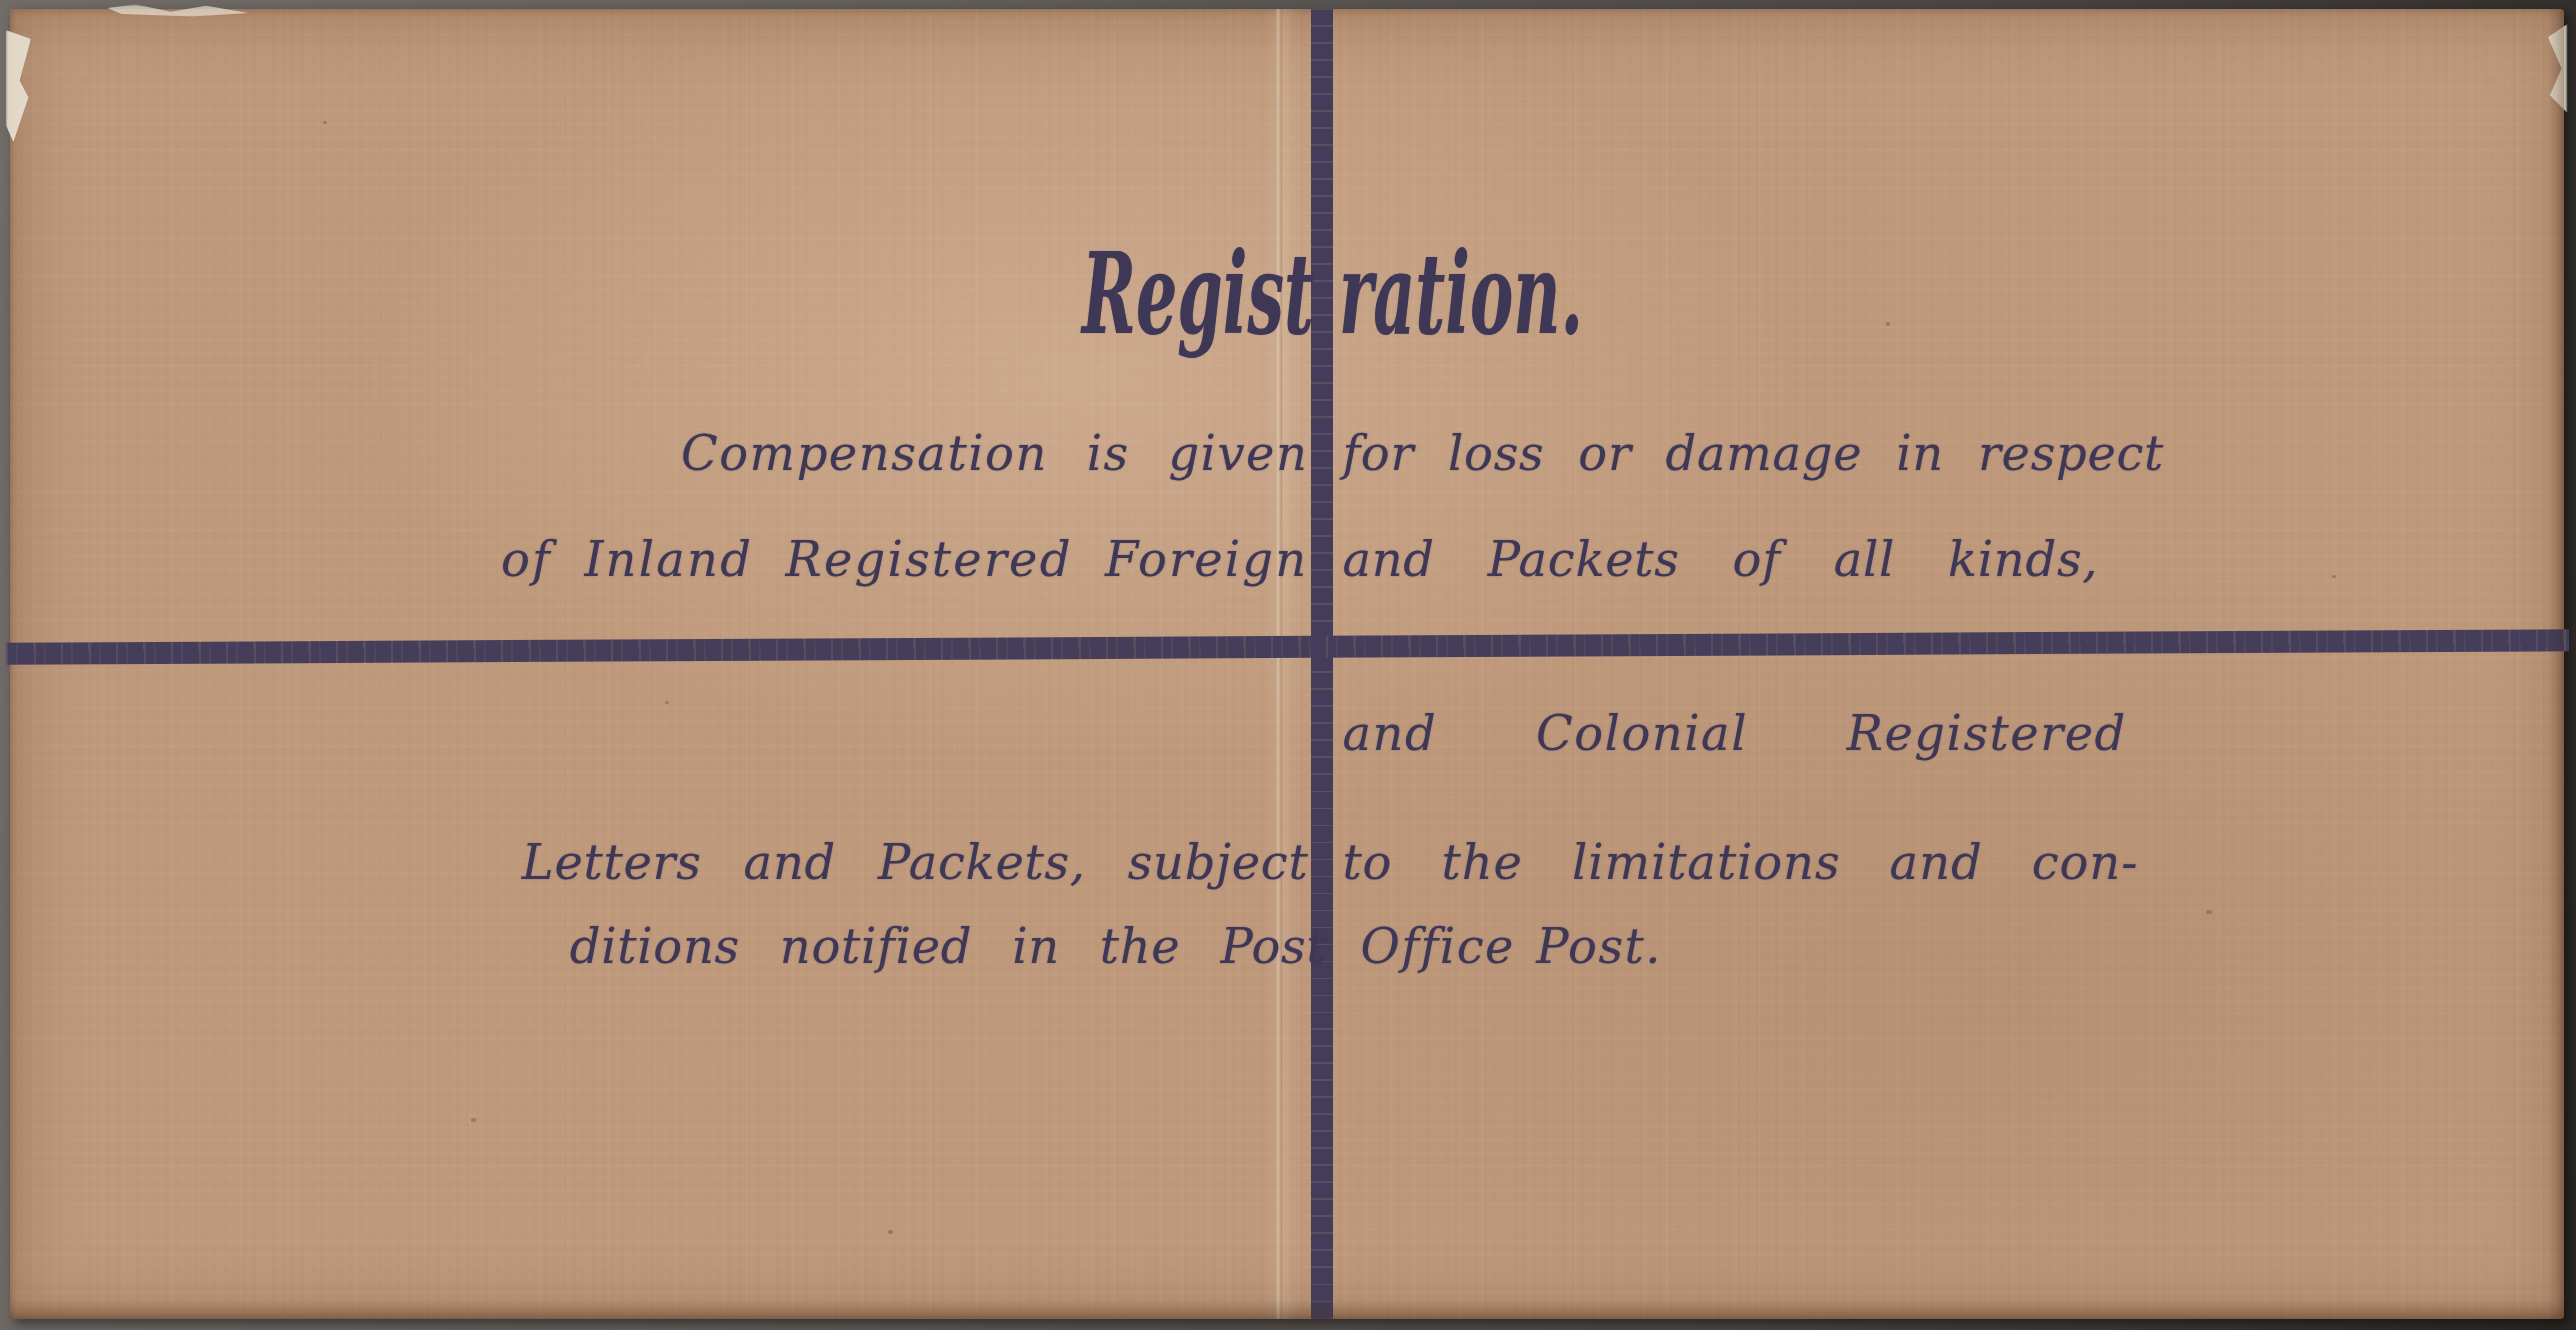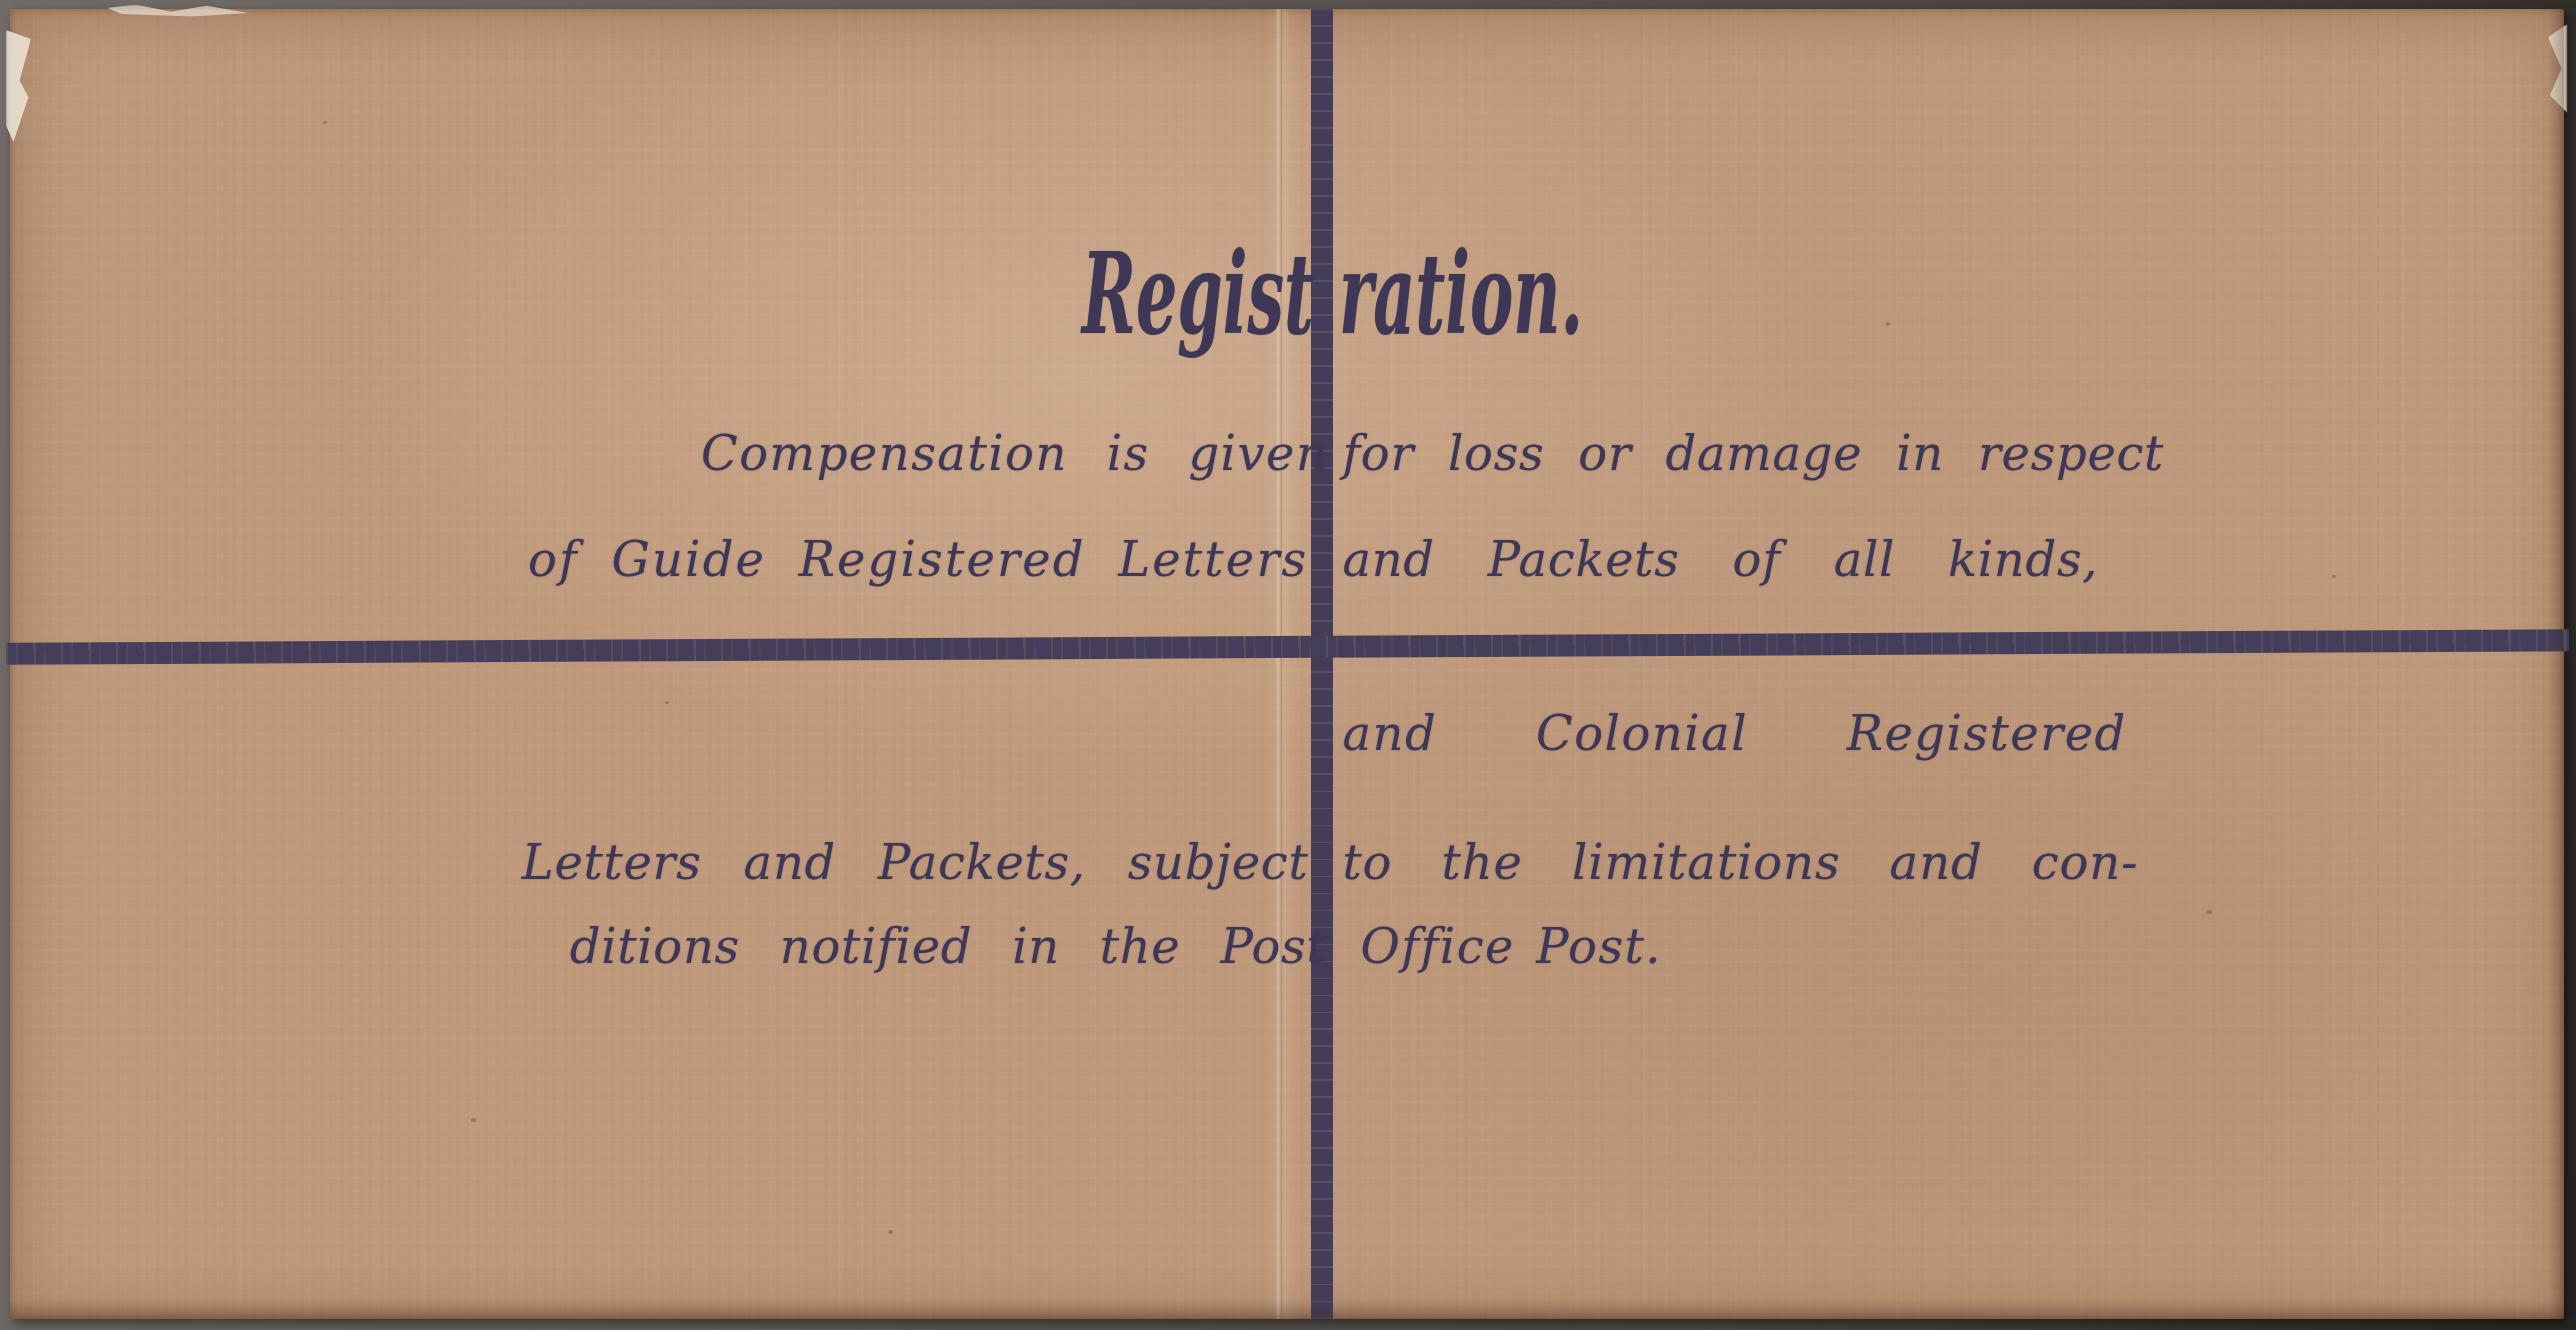--- a/index.html
+++ b/index.html
@@ -68,21 +68,21 @@
   .title-row{top:229px;height:119px;font-weight:bold;font-size:112px;line-height:112px;}
   .title-left{right:1250px;left:auto;width:auto;display:inline-block;
               transform:scaleX(0.58);transform-origin:100% 50%;position:absolute;}
   .title-right{left:1329px;display:inline-block;
                transform:scaleX(0.58);transform-origin:0 50%;position:absolute;}
 
   .body-row{font-size:48px;line-height:82px;height:82px;}
   .row-1{top:403px;}  .row-2{top:509px;}
   .row-3{top:683px;}  .row-4{top:812px;} .row-5{top:896px;margin-left:18px;}
 
-  .r1l{word-spacing:22px;letter-spacing:1.5px;padding-left:20px;}
+  .r1l{word-spacing:22px;letter-spacing:1.5px;}
   .r1r{word-spacing:18px;letter-spacing:0.7px;text-align:center;}
   .r2l{word-spacing:15px;letter-spacing:2.2px;}
   .r2r{word-spacing:37px;letter-spacing:0.7px;}
   .r3l{word-spacing:22px;letter-spacing:1.1px;}
   .r3r{word-spacing:82px;letter-spacing:1.5px;}
   .r4l{word-spacing:26px;letter-spacing:0.7px;}
   .r4r{word-spacing:33px;letter-spacing:0.9px;}
   .r5l{word-spacing:24px;letter-spacing:0.7px;}
   .r5r{word-spacing:4.5px;letter-spacing:1.5px;}
 
@@ -115,21 +115,21 @@
     <div class="row title-row ink">
       <span class="cell title-left">Regist</span>
       <span class="cell title-right">ration.</span>
     </div>
 
     <div class="row body-row row-1 ink">
       <span class="cell cell-left r1l">Compensation is given</span>
       <span class="cell cell-right r1r">for loss or damage in respect</span>
     </div>
     <div class="row body-row row-2 ink">
-      <span class="cell cell-left r2l">of Guide Registered Letters</span>
+      <span class="cell cell-left r2l">of Inland Registered Foreign</span>
       <span class="cell cell-right r2r">and Packets of all kinds,</span>
     </div>
     <div class="row body-row row-3 ink">
       <span class="cell cell-right r3r">and  Colonial  Registered</span>
     </div>
     <div class="row body-row row-4 ink">
       <span class="cell cell-left r4l">Letters and Packets, subject</span>
       <span class="cell cell-right r4r">to the limitations and con-</span>
     </div>
     <div class="row body-row row-5 ink">

